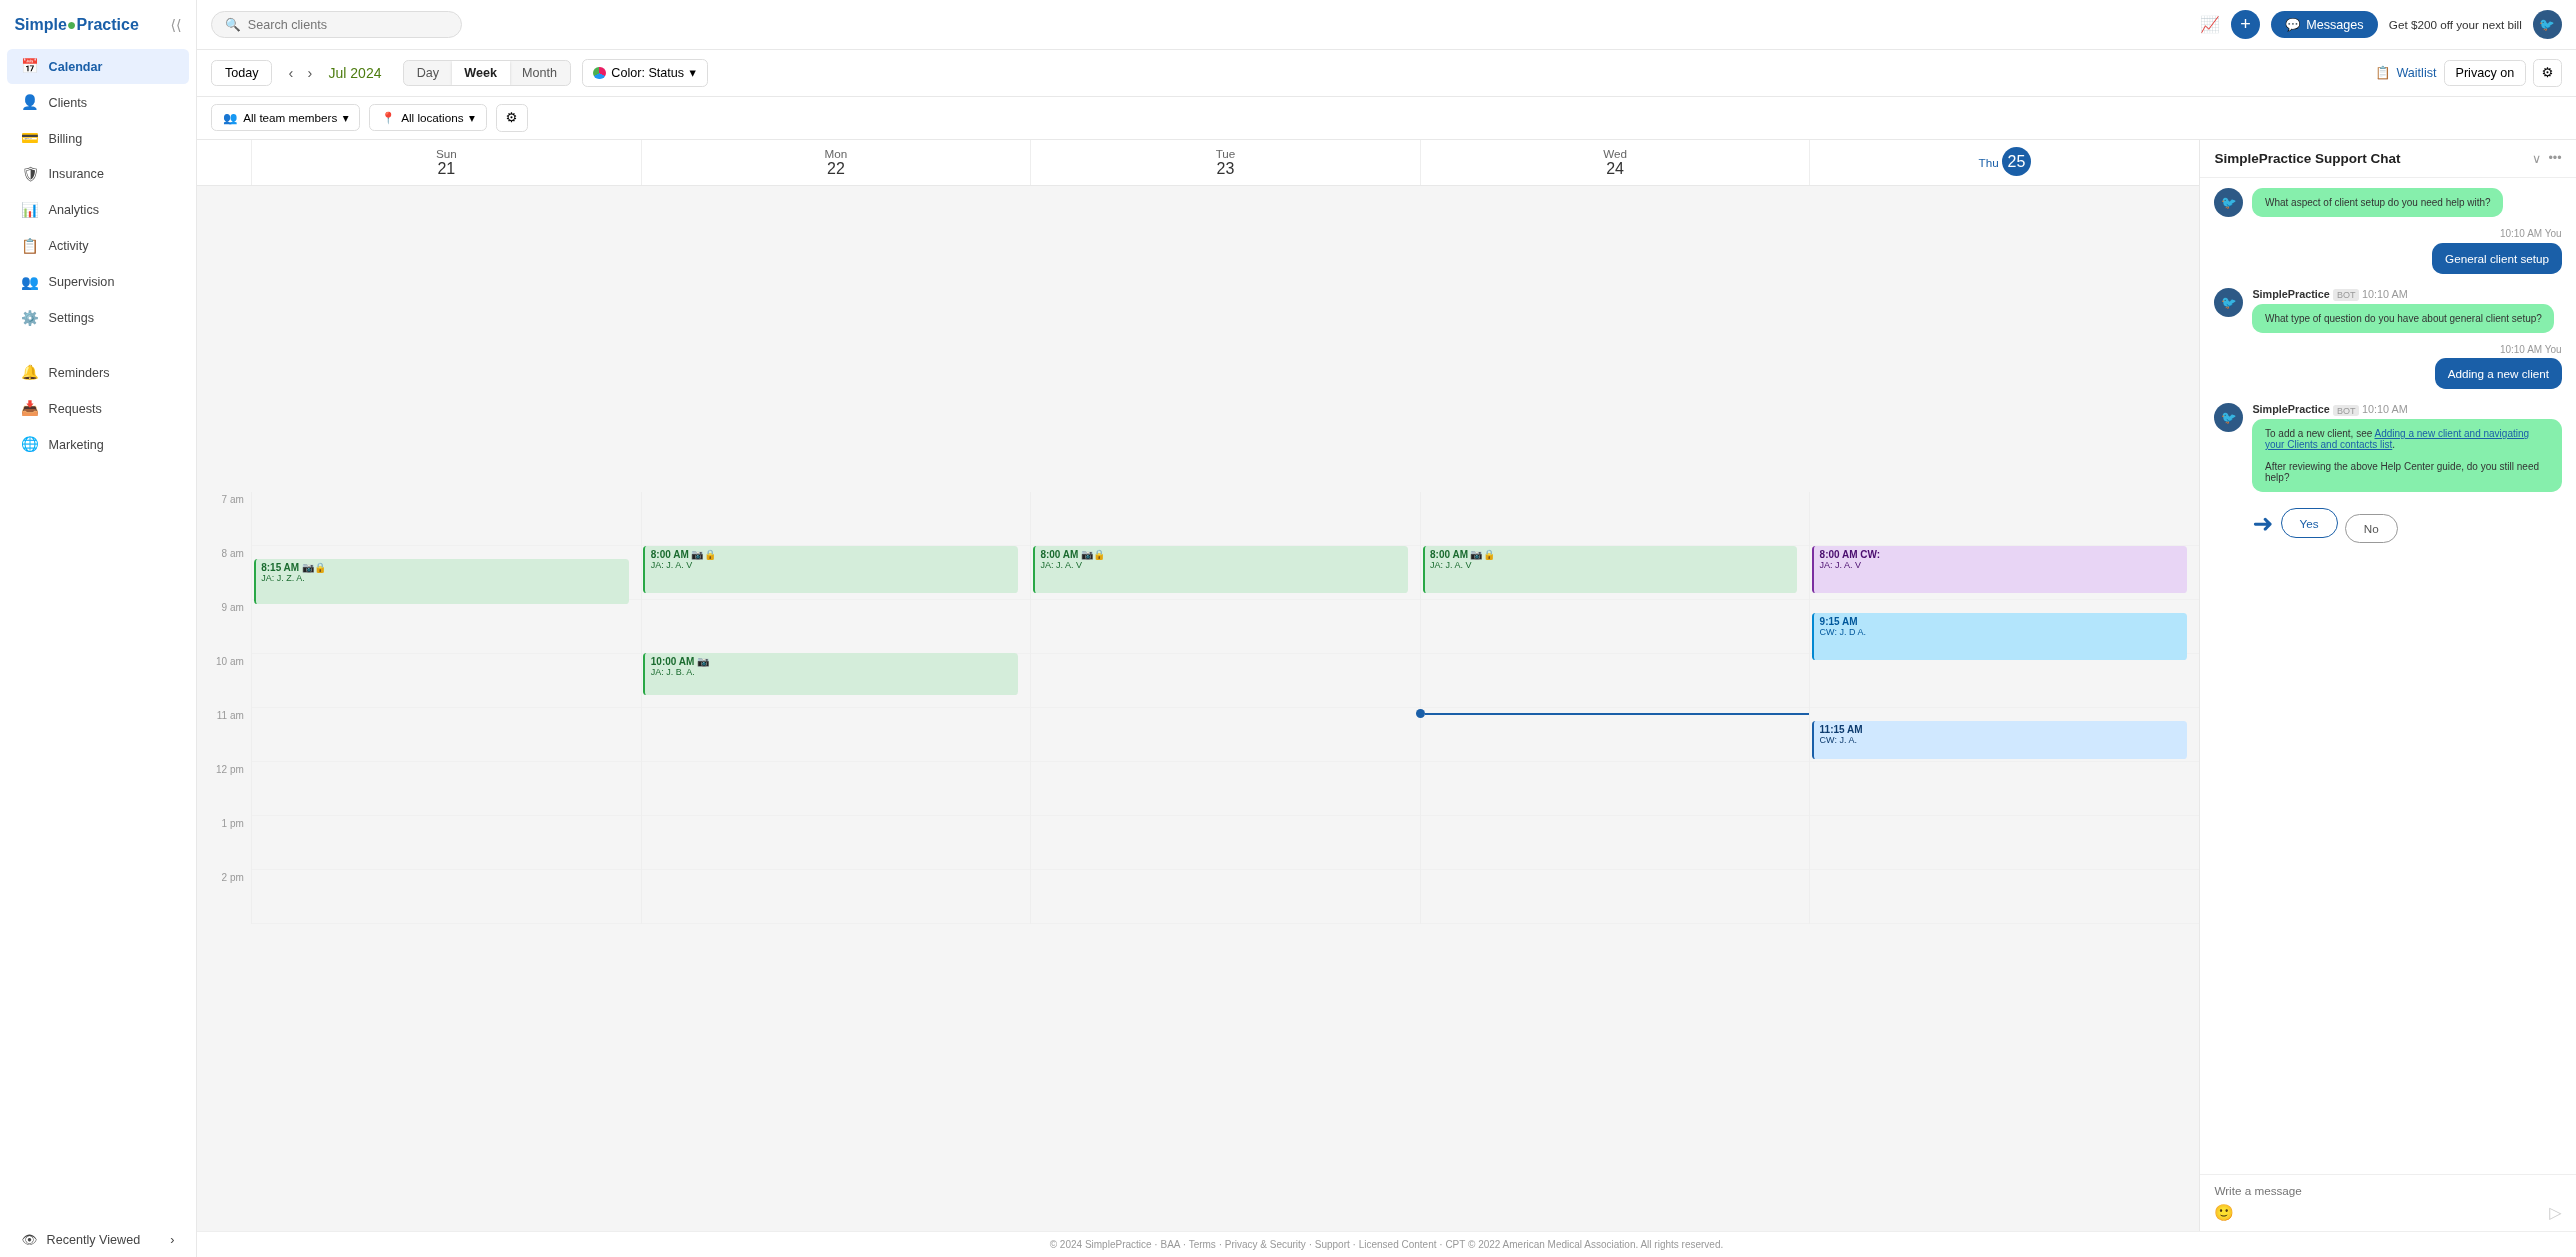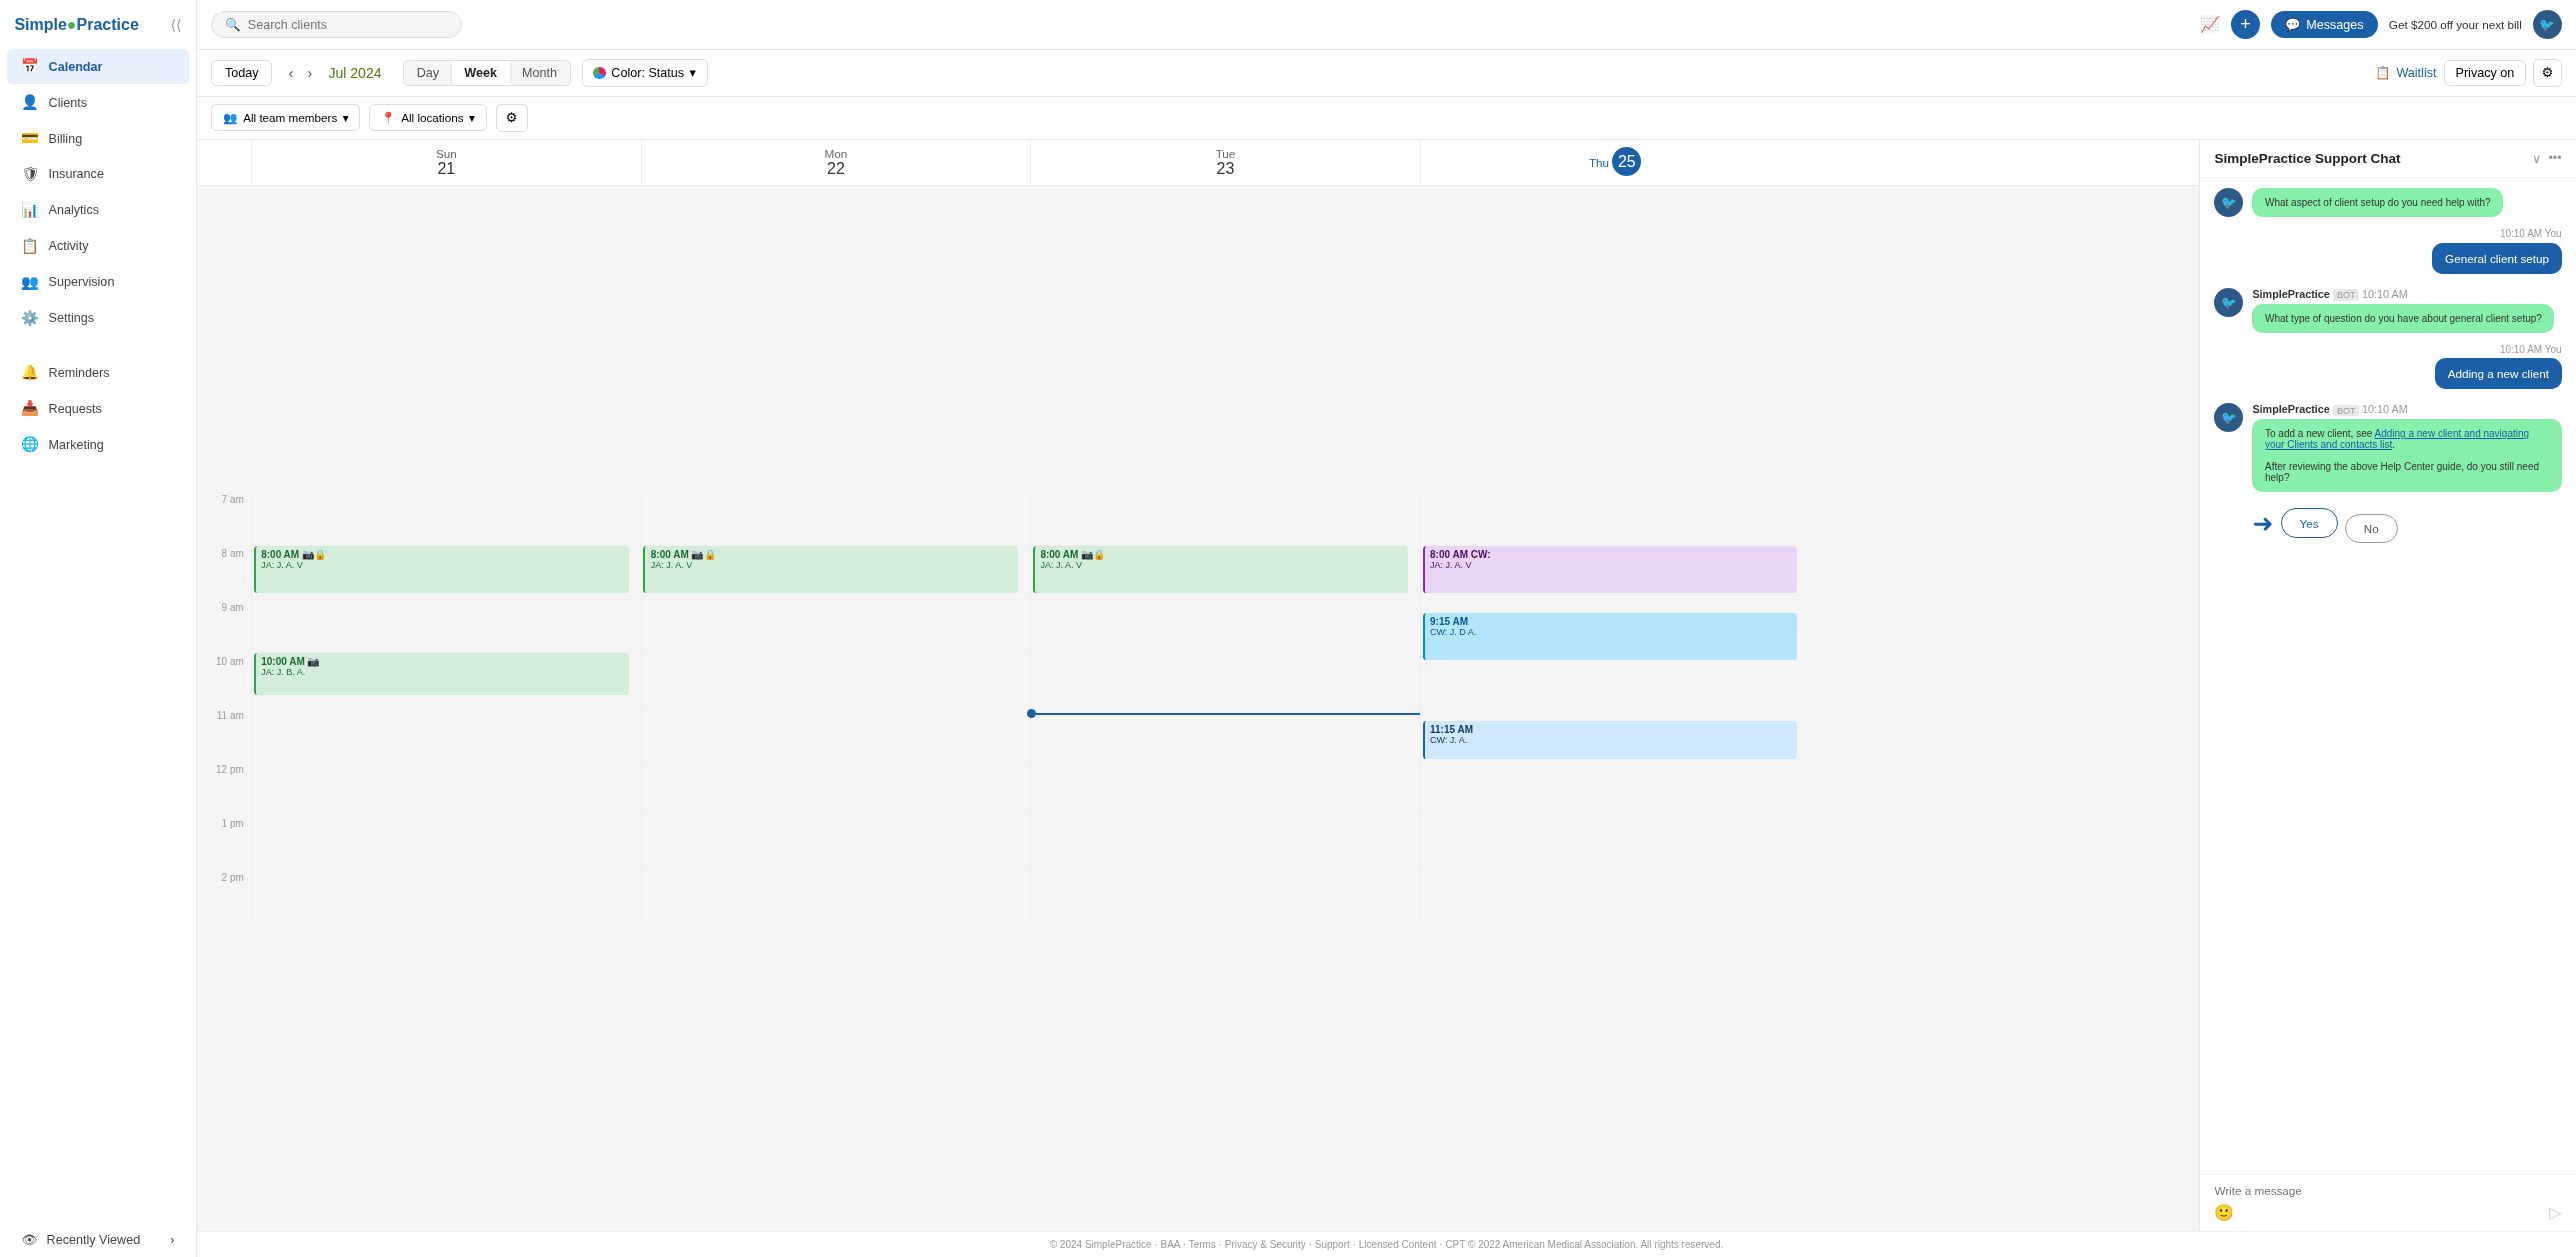--- a/index.html
+++ b/index.html
@@ -247,20 +247,24 @@
             <span class="day-num">21</span>
           </div>
           <div class="day-header">
             <span>Mon</span>
             <span class="day-num">22</span>
           </div>
           <div class="day-header">
             <span>Tue</span>
             <span class="day-num">23</span>
           </div>
+          <div class="day-header">
+            <span>Wed</span>
+            <span class="day-num">24</span>
+          </div>
           <div class="day-header today">
             <span>Thu</span>
             <span class="day-num" style="background:#1a5fa8;color:#fff;border-radius:50%;width:29px;height:29px;line-height:29px;display:inline-block;">25</span>
           </div>
         </div>
 
 
         <div style="display:flex;flex:1;align-items:center;">
 
           <div class="time-labels">
@@ -269,20 +273,35 @@
             <div class="time-slot-label">9 am</div>
             <div class="time-slot-label">10 am</div>
             <div class="time-slot-label">11 am</div>
             <div class="time-slot-label">12 pm</div>
             <div class="time-slot-label">1 pm</div>
             <div class="time-slot-label">2 pm</div>
           </div>
 
           <div class="day-cols">
 
+            <div class="day-col" style="position:relative;">
+              <div class="hour-line"></div>
+              <div class="hour-line"></div>
+              <div class="hour-line"></div>
+              <div class="hour-line"></div>
+              <div class="hour-line"></div>
+              <div class="hour-line"></div>
+              <div class="hour-line"></div>
+              <div class="hour-line"></div>
+
+              <div class="event green" style="top:67px;height:45px;">
+                <div class="event-time">8:15 AM 📷🔒</div>
+                <div class="event-name">JA: J. Z. A.</div>
+              </div>
+            </div>
 
             <div class="day-col" style="position:relative;">
               <div class="hour-line"></div>
               <div class="hour-line"></div>
               <div class="hour-line"></div>
               <div class="hour-line"></div>
               <div class="hour-line"></div>
               <div class="hour-line"></div>
               <div class="hour-line"></div>
               <div class="hour-line"></div>

